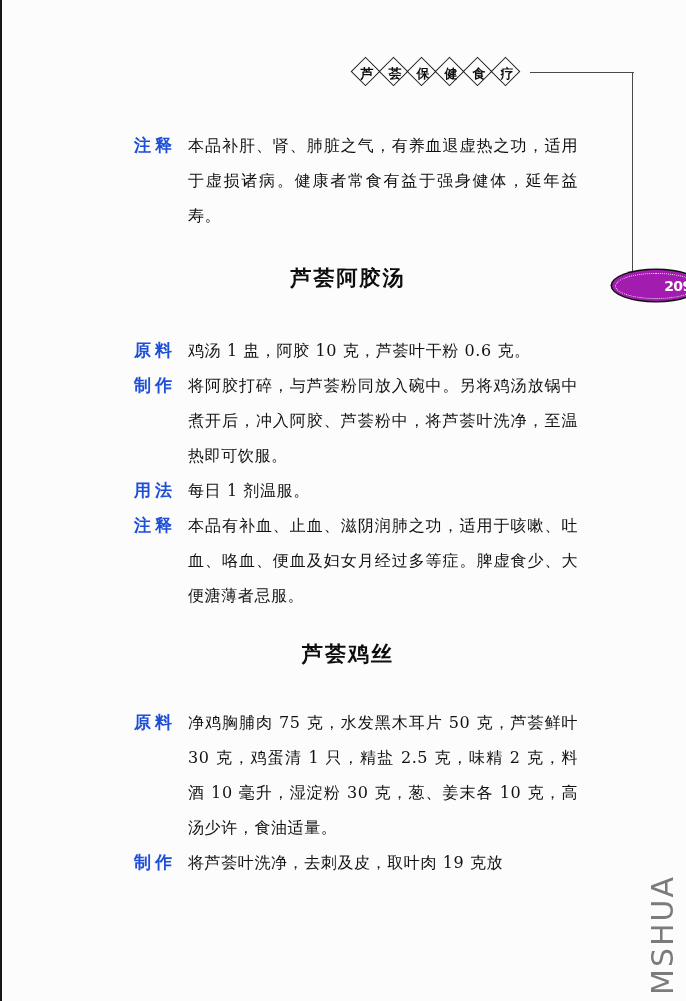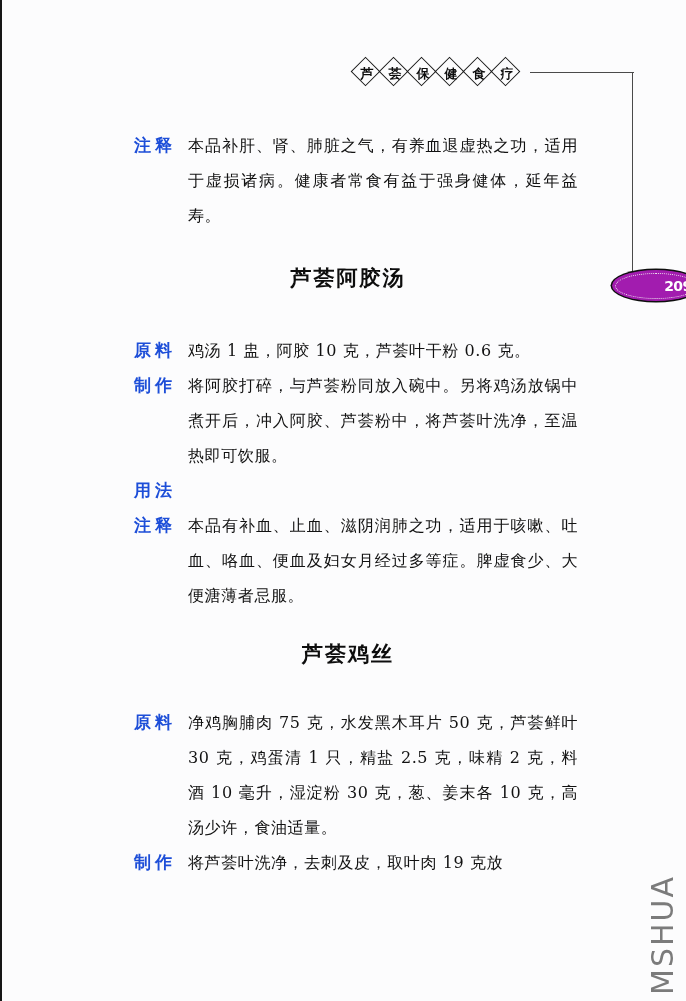--- a/index.html
+++ b/index.html
@@ -249,20 +249,21 @@
     <div class="block" style="top:368px;">
       <div class="para">
         <div class="para-label">制作</div>
         <div class="para-body">将阿胶打碎，与芦荟粉同放入碗中。另将鸡汤放锅中煮开后，冲入阿胶、芦荟粉中，将芦荟叶洗净，至温热即可饮服。</div>
       </div>
     </div>
 
     <div class="block" style="top:473px;">
       <div class="para">
         <div class="para-label">用法</div>
+        <div class="para-body">每日 1 剂温服。</div>
       </div>
     </div>
 
     <div class="block" style="top:508px;">
       <div class="para">
         <div class="para-label">注释</div>
         <div class="para-body">本品有补血、止血、滋阴润肺之功，适用于咳嗽、吐血、咯血、便血及妇女月经过多等症。脾虚食少、大便溏薄者忌服。</div>
       </div>
     </div>
 

